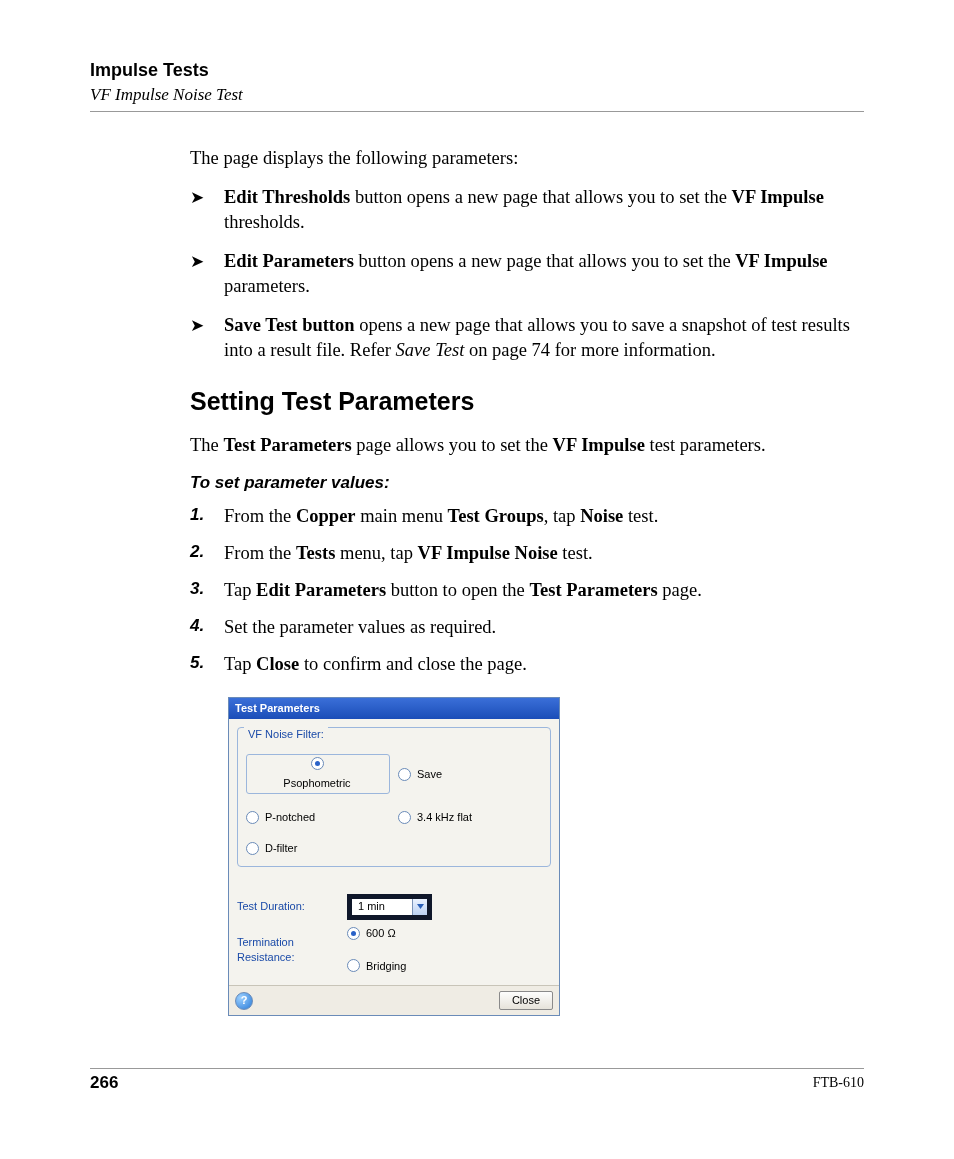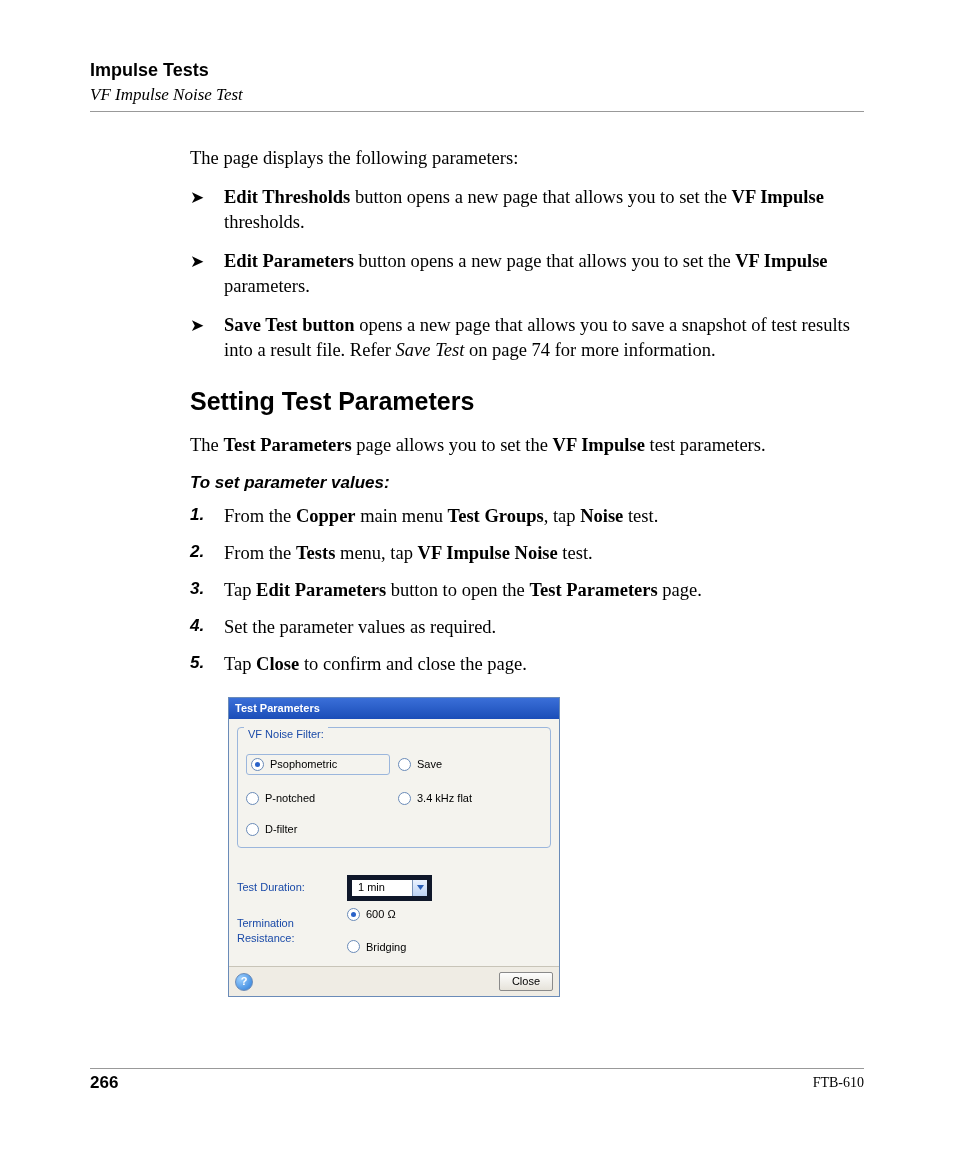--- a/index.html
+++ b/index.html
@@ -160,20 +160,21 @@
   }
   .opt-label { }
   .selected-chip {
     border: 1px solid #9bb6dc;
     border-radius: 3px;
     padding: 2px 6px 2px 4px;
     display: inline-flex;
     align-items: center;
     gap: 6px;
     background: #f4f3ee;
+    flex-direction: column;
   }
   .form-row {
     display: flex;
     align-items: center;
     margin: 6px 0;
   }
   .form-label {
     width: 110px;
     color: #1a4aa8;
   }

